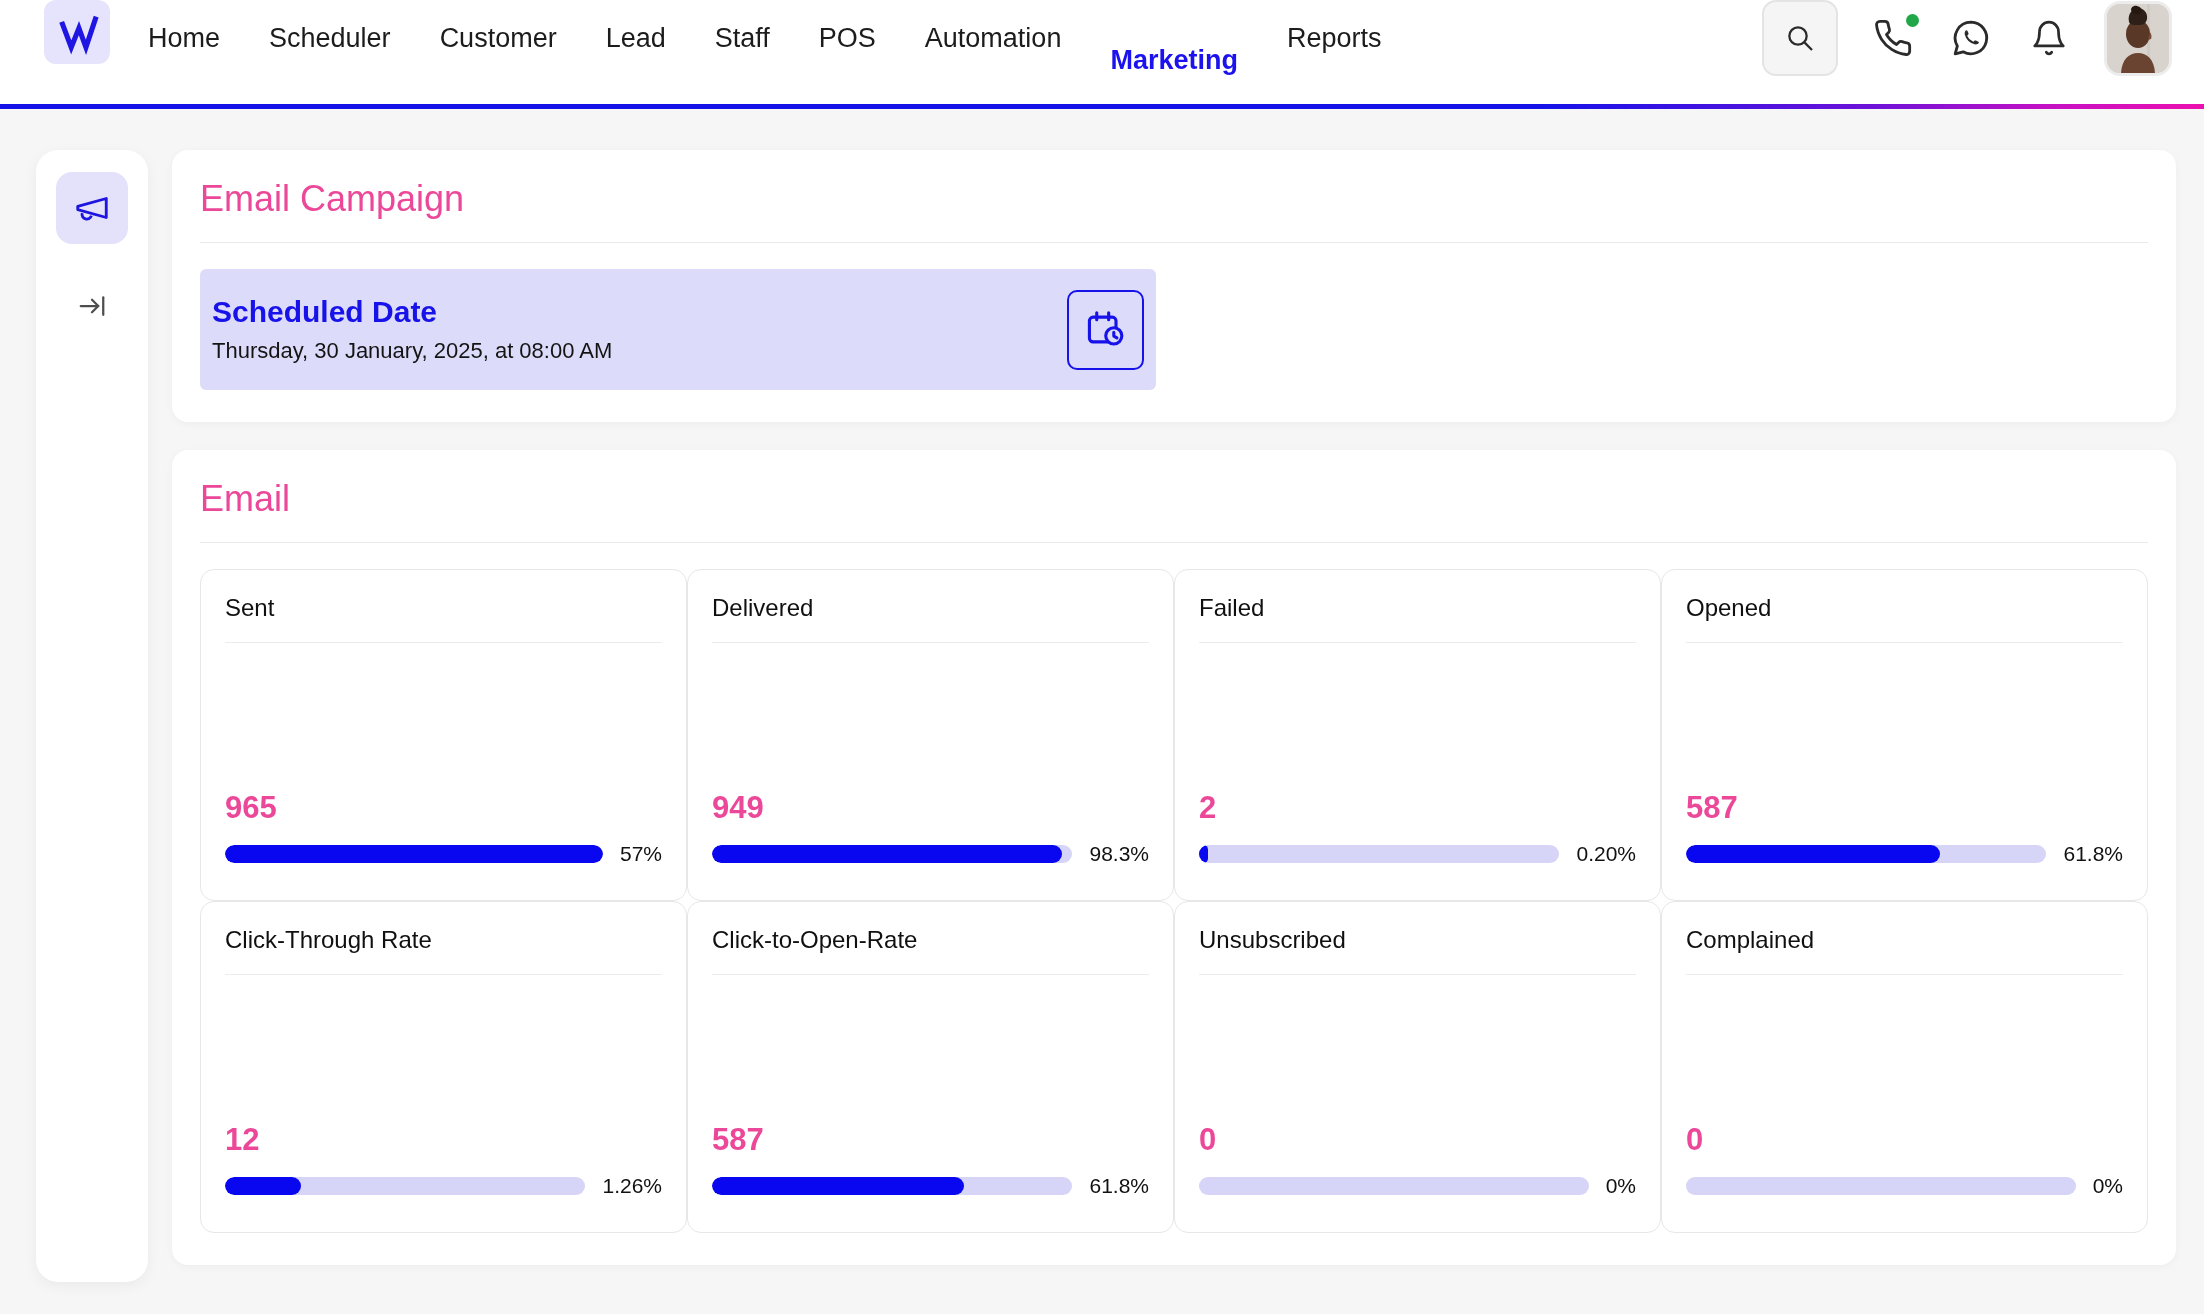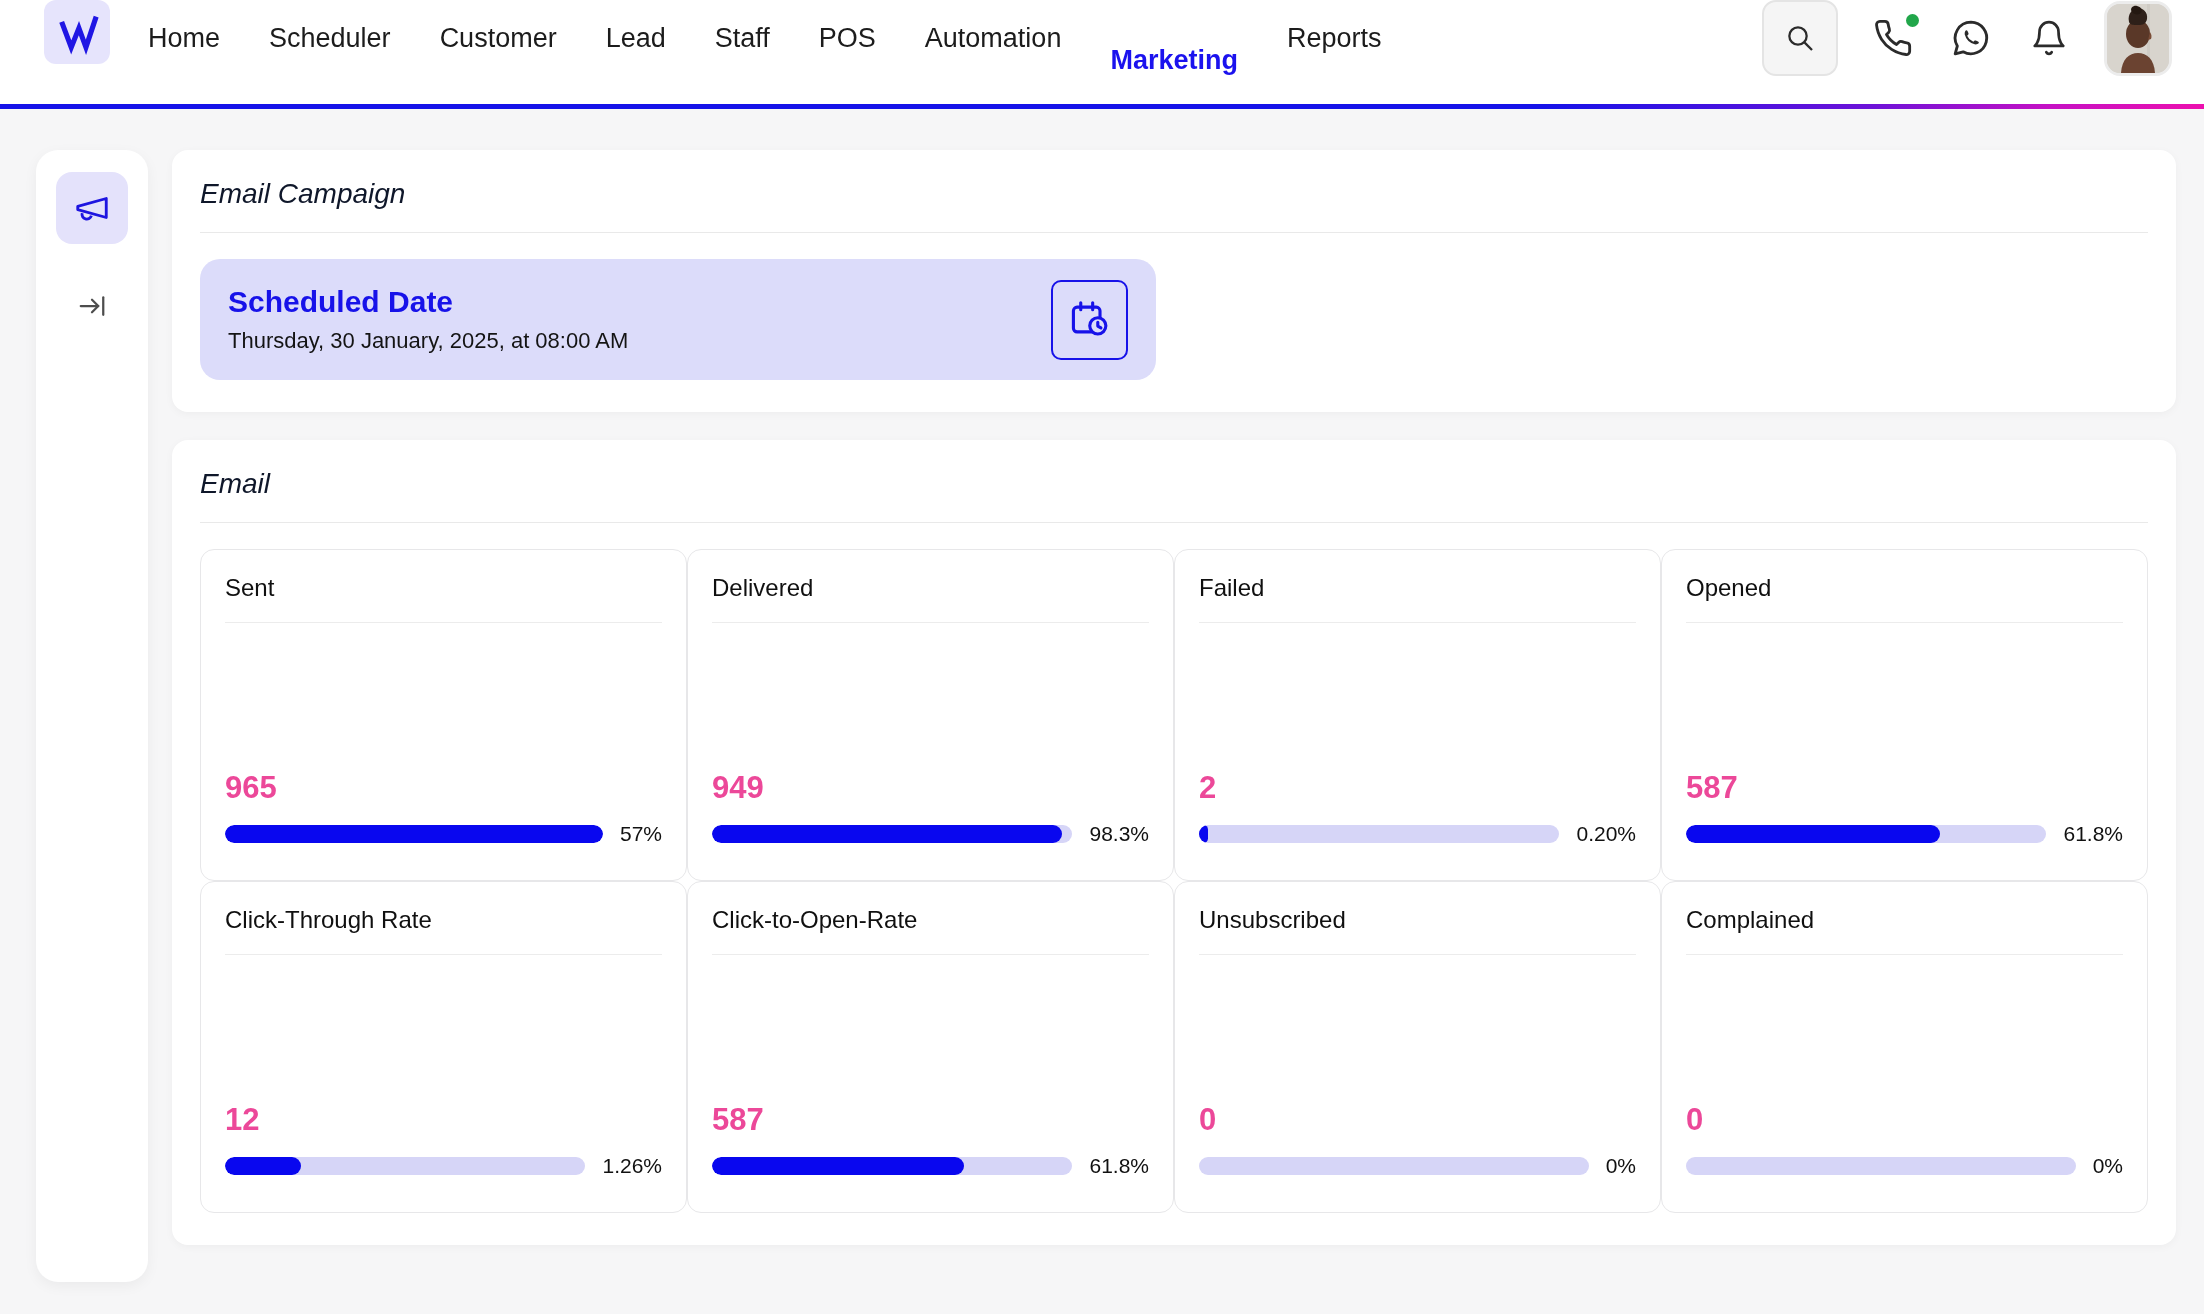--- a/index.html
+++ b/index.html
@@ -108,34 +108,34 @@
     left: 172px; top: 150px;
     width: 2004px;
   }
   .panel {
     background: #ffffff;
     border-radius: 16px;
     box-shadow: 0 2px 8px rgba(0,0,0,0.04);
     padding: 28px 28px 32px;
   }
   .panel + .panel { margin-top: 28px; }
-  .panel-title { font-size: 28px; font-weight: 400; color: #0f172a; font-style: italic; }
+  .panel-title { font-size: 36px; font-weight: 400; color: #ec4899; }
   .panel-divider { height: 1px; background: #e9e9e9; margin-top: 22px; }
 
   
   .campaign-row {
     margin-top: 26px;
     display: grid;
     grid-template-columns: 1fr 1fr;
     gap: 37px;
   }
   .campaign-card {
-    border-radius: 20px;
+    border-radius: 6px;
     height: 121px;
-    padding: 0 28px;
+    padding: 0 12px;
     display: flex;
     align-items: center;
     justify-content: space-between;
   }
   .campaign-card.scheduled { background: #dcdcfa; }
   .campaign-card.audience  { background: #e9e2f6; }
   .cc-title { font-size: 30px; font-weight: 700; }
   .campaign-card.scheduled .cc-title { color: #1712e9; }
   .campaign-card.audience  .cc-title { color: #f44458; }
   .cc-sub { font-size: 22px; color: #141414; margin-top: 9px; }

